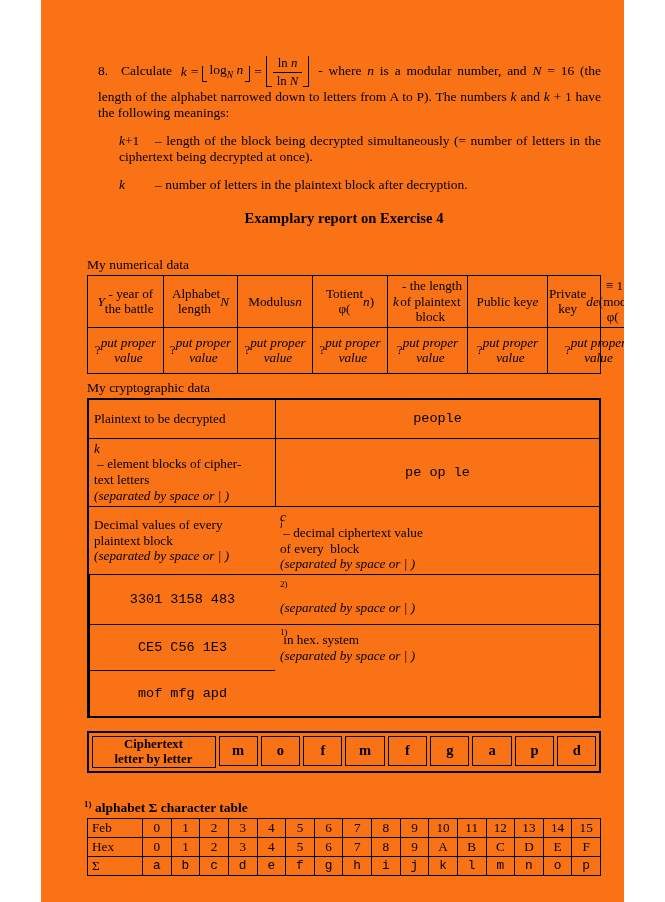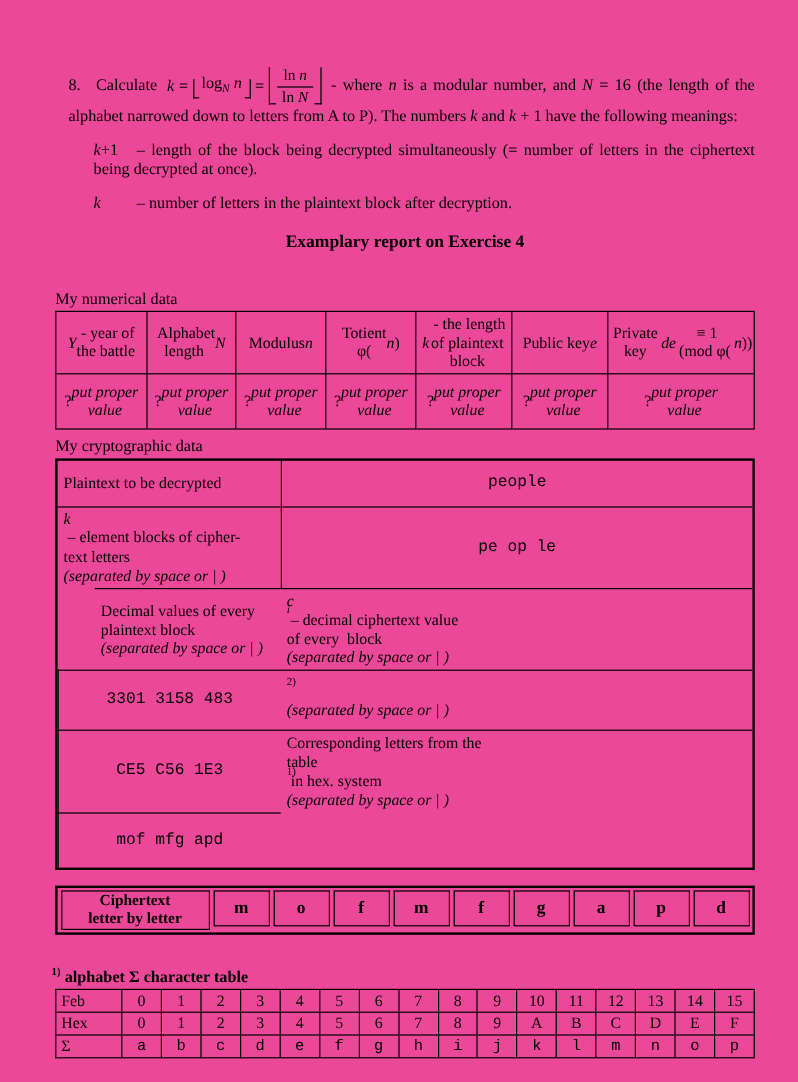--- a/index.html
+++ b/index.html
@@ -1,19 +1,19 @@
 <!DOCTYPE html>
 <html><head>
 <meta charset="utf-8">
 <style>
   html,body { margin:0; padding:0; background:#ffffff; }
   .page {
-    position:relative; width:665px; height:902px; margin:0 auto;
-    background:#ec4899; box-sizing:border-box;
-    padding:55px 36px 0 46px; overflow:hidden;
+    position:relative; width:583px; height:902px; margin:0 auto;
+    background:#f97316; box-sizing:border-box;
+    padding:55px 23px 0 46px; overflow:hidden;
     font-family:"Liberation Serif", serif; font-size:13.5px; color:#000;
   }
   
   .run-i { font-style:italic; }
   .run-sup { font-size:9px; vertical-align:super; line-height:0; }
   .run-sub { font-size:9.5px; vertical-align:sub; line-height:0; }
 
   
   .p8 { margin-left:11px; text-align:justify; line-height:16px; }
   .pnum { display:inline-block; width:23px; }
@@ -46,21 +46,21 @@
   .num-table .nc:nth-child(-n+7) { min-height:46px; }
   .num-table .nc:nth-child(n+8) { border-top:1px solid #000; min-height:46px; }
 
   
   .crypto-table { display:grid; grid-template-columns:186px 1fr; border:2px solid #000; }
   .cl { padding:2px 5px; white-space:pre-wrap; line-height:1.2; font-size:13.2px;
         display:flex; flex-direction:column; justify-content:center; box-sizing:border-box; }
   .cv { border-left:1px solid #000; display:flex; align-items:center; justify-content:center;
         font-family:"Liberation Mono", monospace; font-size:13.5px; box-sizing:border-box; }
   .crypto-table > *:nth-child(n+3) { border-top:1px solid #000; }
-  .r1 { min-height:38px; } .r2 { min-height:50px; } .r3 { min-height:48px;margin-left:31px; }
+  .r1 { min-height:38px; } .r2 { min-height:50px; } .r3 { min-height:48px; }
   .r4 { min-height:50px; } .r5 { min-height:36px; } .r6 { min-height:46px; }
 
   
   .cipher-table { display:flex; border:2px solid #000; padding:2.5px; gap:3px; margin-top:13px; box-sizing:border-box; }
   .cipher-label { flex:0 0 124px; border:1.5px solid #000; font-weight:bold; text-align:center;
         white-space:pre-wrap; font-size:12.8px; line-height:1.2;
         display:flex; align-items:center; justify-content:center; box-sizing:border-box; }
   .cipher-cells { display:contents; }
   .cipher-cell { flex:1; border:1.5px solid #000; display:flex; align-items:center; justify-content:center;
         font-weight:bold; font-size:14.5px; height:30px; box-sizing:border-box; }
@@ -159,22 +159,21 @@
     <div class="cl r3"><span>Decimal values of every
 plaintext block
 </span><span class="run-i">(separated by space or | )</span></div>
     <div class="cl r4"><span class="run-i">c</span><span class="run-i run-sub">i</span><span> – decimal ciphertext value
 of every  block
 </span><span class="run-i">(separated by space or | )</span></div>
     <div class="cv r4">3301 3158 483</div>
     <div class="cl r5"><span class="run-sup">2)</span><span>
 </span><span class="run-i">(separated by space or | )</span></div>
     <div class="cv r5">CE5 C56 1E3</div>
-    <div class="cl r6"><span>Corresponding letters from the
-table</span><span class="run-sup">1)</span><span> in hex. system
+    <div class="cl r6"><span class="run-sup">1)</span><span> in hex. system
 </span><span class="run-i">(separated by space or | )</span></div>
     <div class="cv r6">mof mfg apd</div>
   </div>
 
   <div class="cipher-table">
     <div class="cipher-label">Ciphertext
 letter by letter</div>
     <div class="cipher-cells"><div class="cipher-cell">m</div><div class="cipher-cell">o</div><div class="cipher-cell">f</div><div class="cipher-cell">m</div><div class="cipher-cell">f</div><div class="cipher-cell">g</div><div class="cipher-cell">a</div><div class="cipher-cell">p</div><div class="cipher-cell">d</div></div>
   </div>
 

